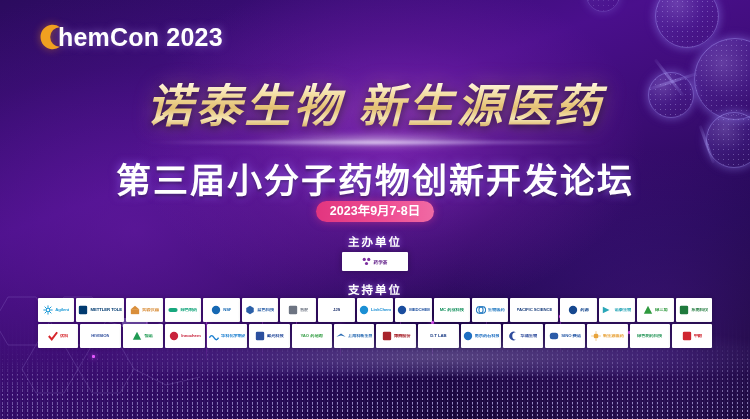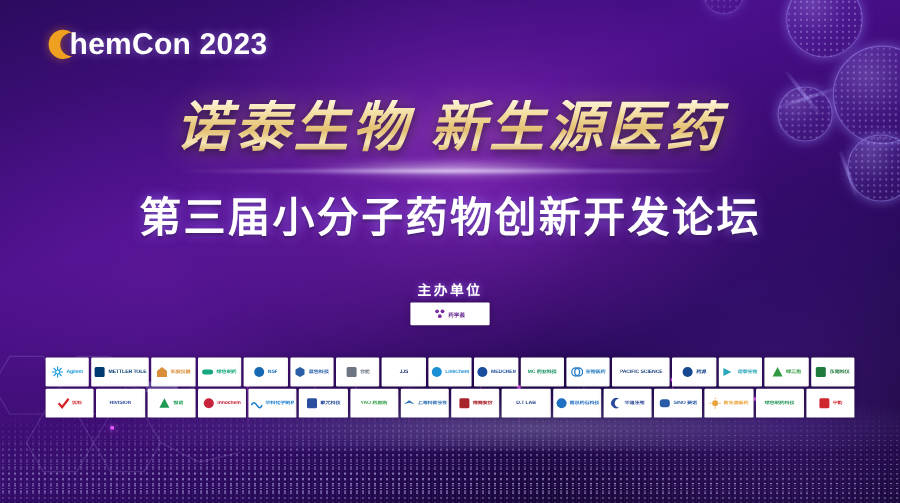--- a/index.html
+++ b/index.html
@@ -233,34 +233,36 @@
 
   <div id="slogan">
     <span>诺泰生物</span><span class="gap"></span><span>新生源医药</span>
   </div>
   <div class="beam"></div>
   <div class="shine"></div>
 
   <div id="subtitle">第三届小分子药物创新开发论坛</div>
 
   <div id="meta">
+    <span class="pill pill-date">2023年9月7-8日</span>
   </div>
 
   <div class="sec-title" id="host-title">主办单位</div>
   <div id="host-logos">
     <div class="host-card">
       <svg class="hmark" viewBox="0 0 12 12">
         <circle cx="3" cy="3.2" r="2.1" fill="#7b2d9e"></circle>
         <circle cx="9" cy="3.2" r="2.1" fill="#7b2d9e"></circle>
         <circle cx="6" cy="8.6" r="2.1" fill="#7b2d9e"></circle>
       </svg>
       <span class="htxt">药学荟</span>
     </div>
   </div>
 
+  <div class="sec-title" id="support-title">支持单位</div>
   <div id="sponsors">
     <div class="srow" id="srow-0">
         <div class="scard">
           <svg class="sico" viewBox="0 0 12 12">
             <g stroke="#1f9bd7" stroke-width="1.2">
               <line x1="6" y1="0.5" x2="6" y2="11.5"></line>
               <line x1="0.5" y1="6" x2="11.5" y2="6"></line>
               <line x1="2" y1="2" x2="10" y2="10"></line>
               <line x1="10" y1="2" x2="2" y2="10"></line>
             </g>

